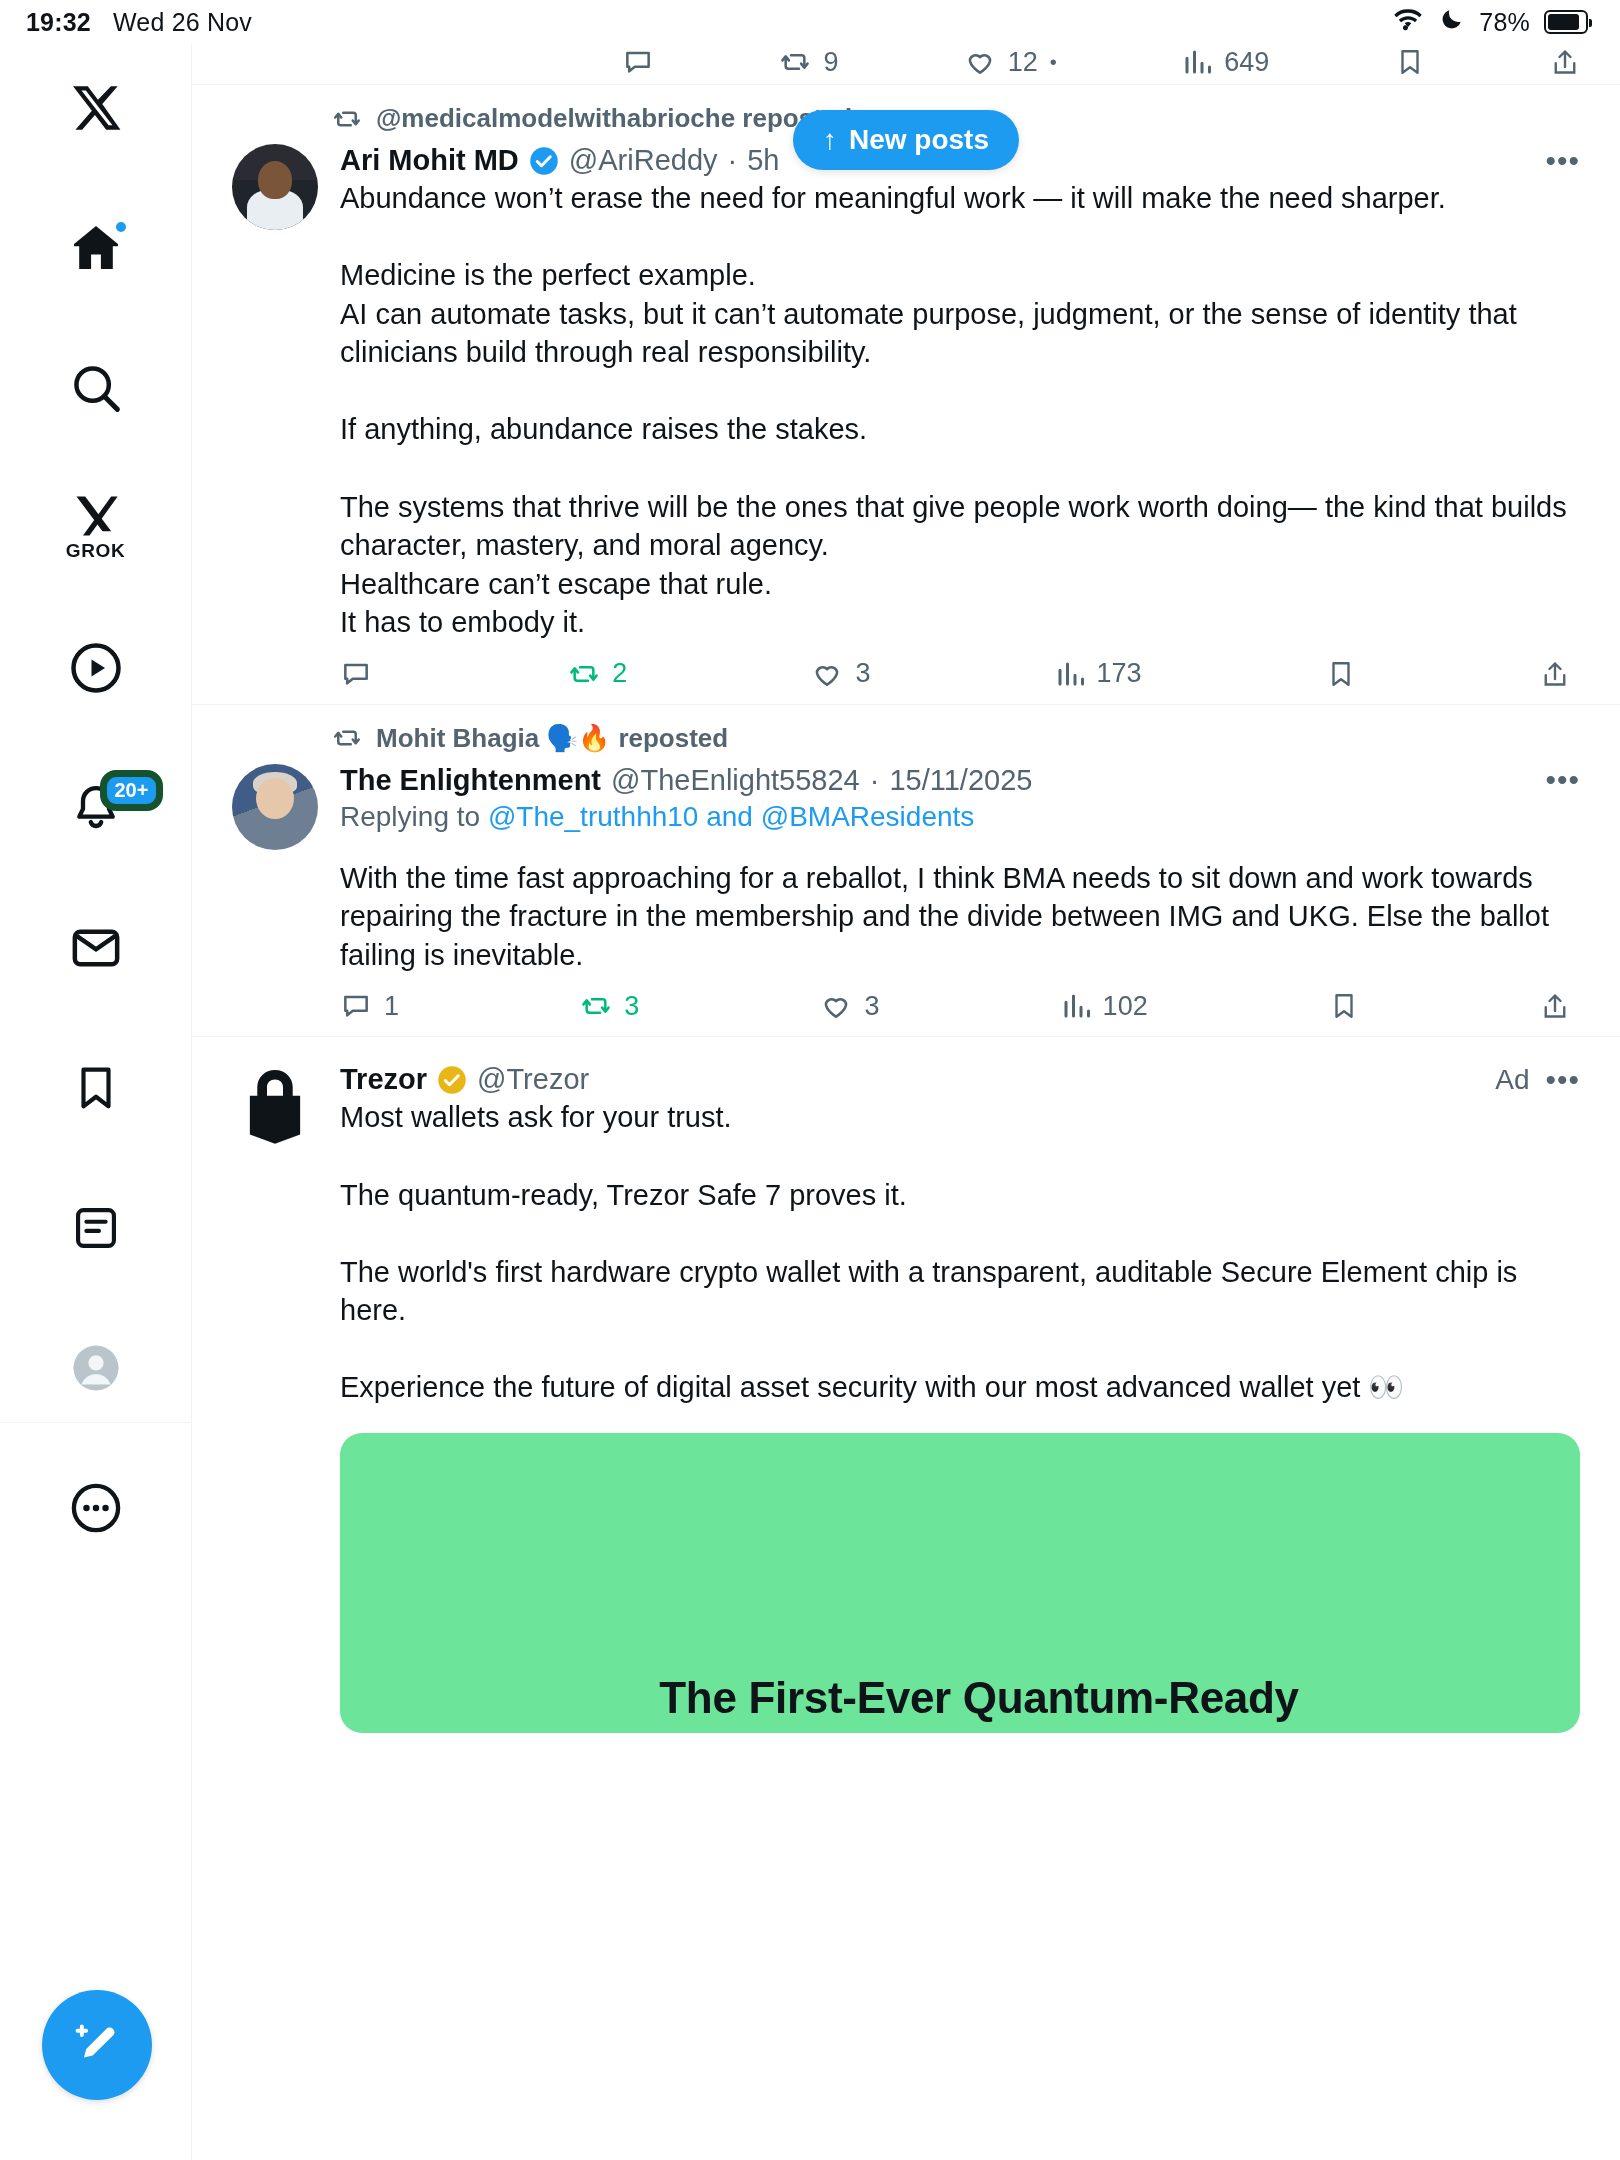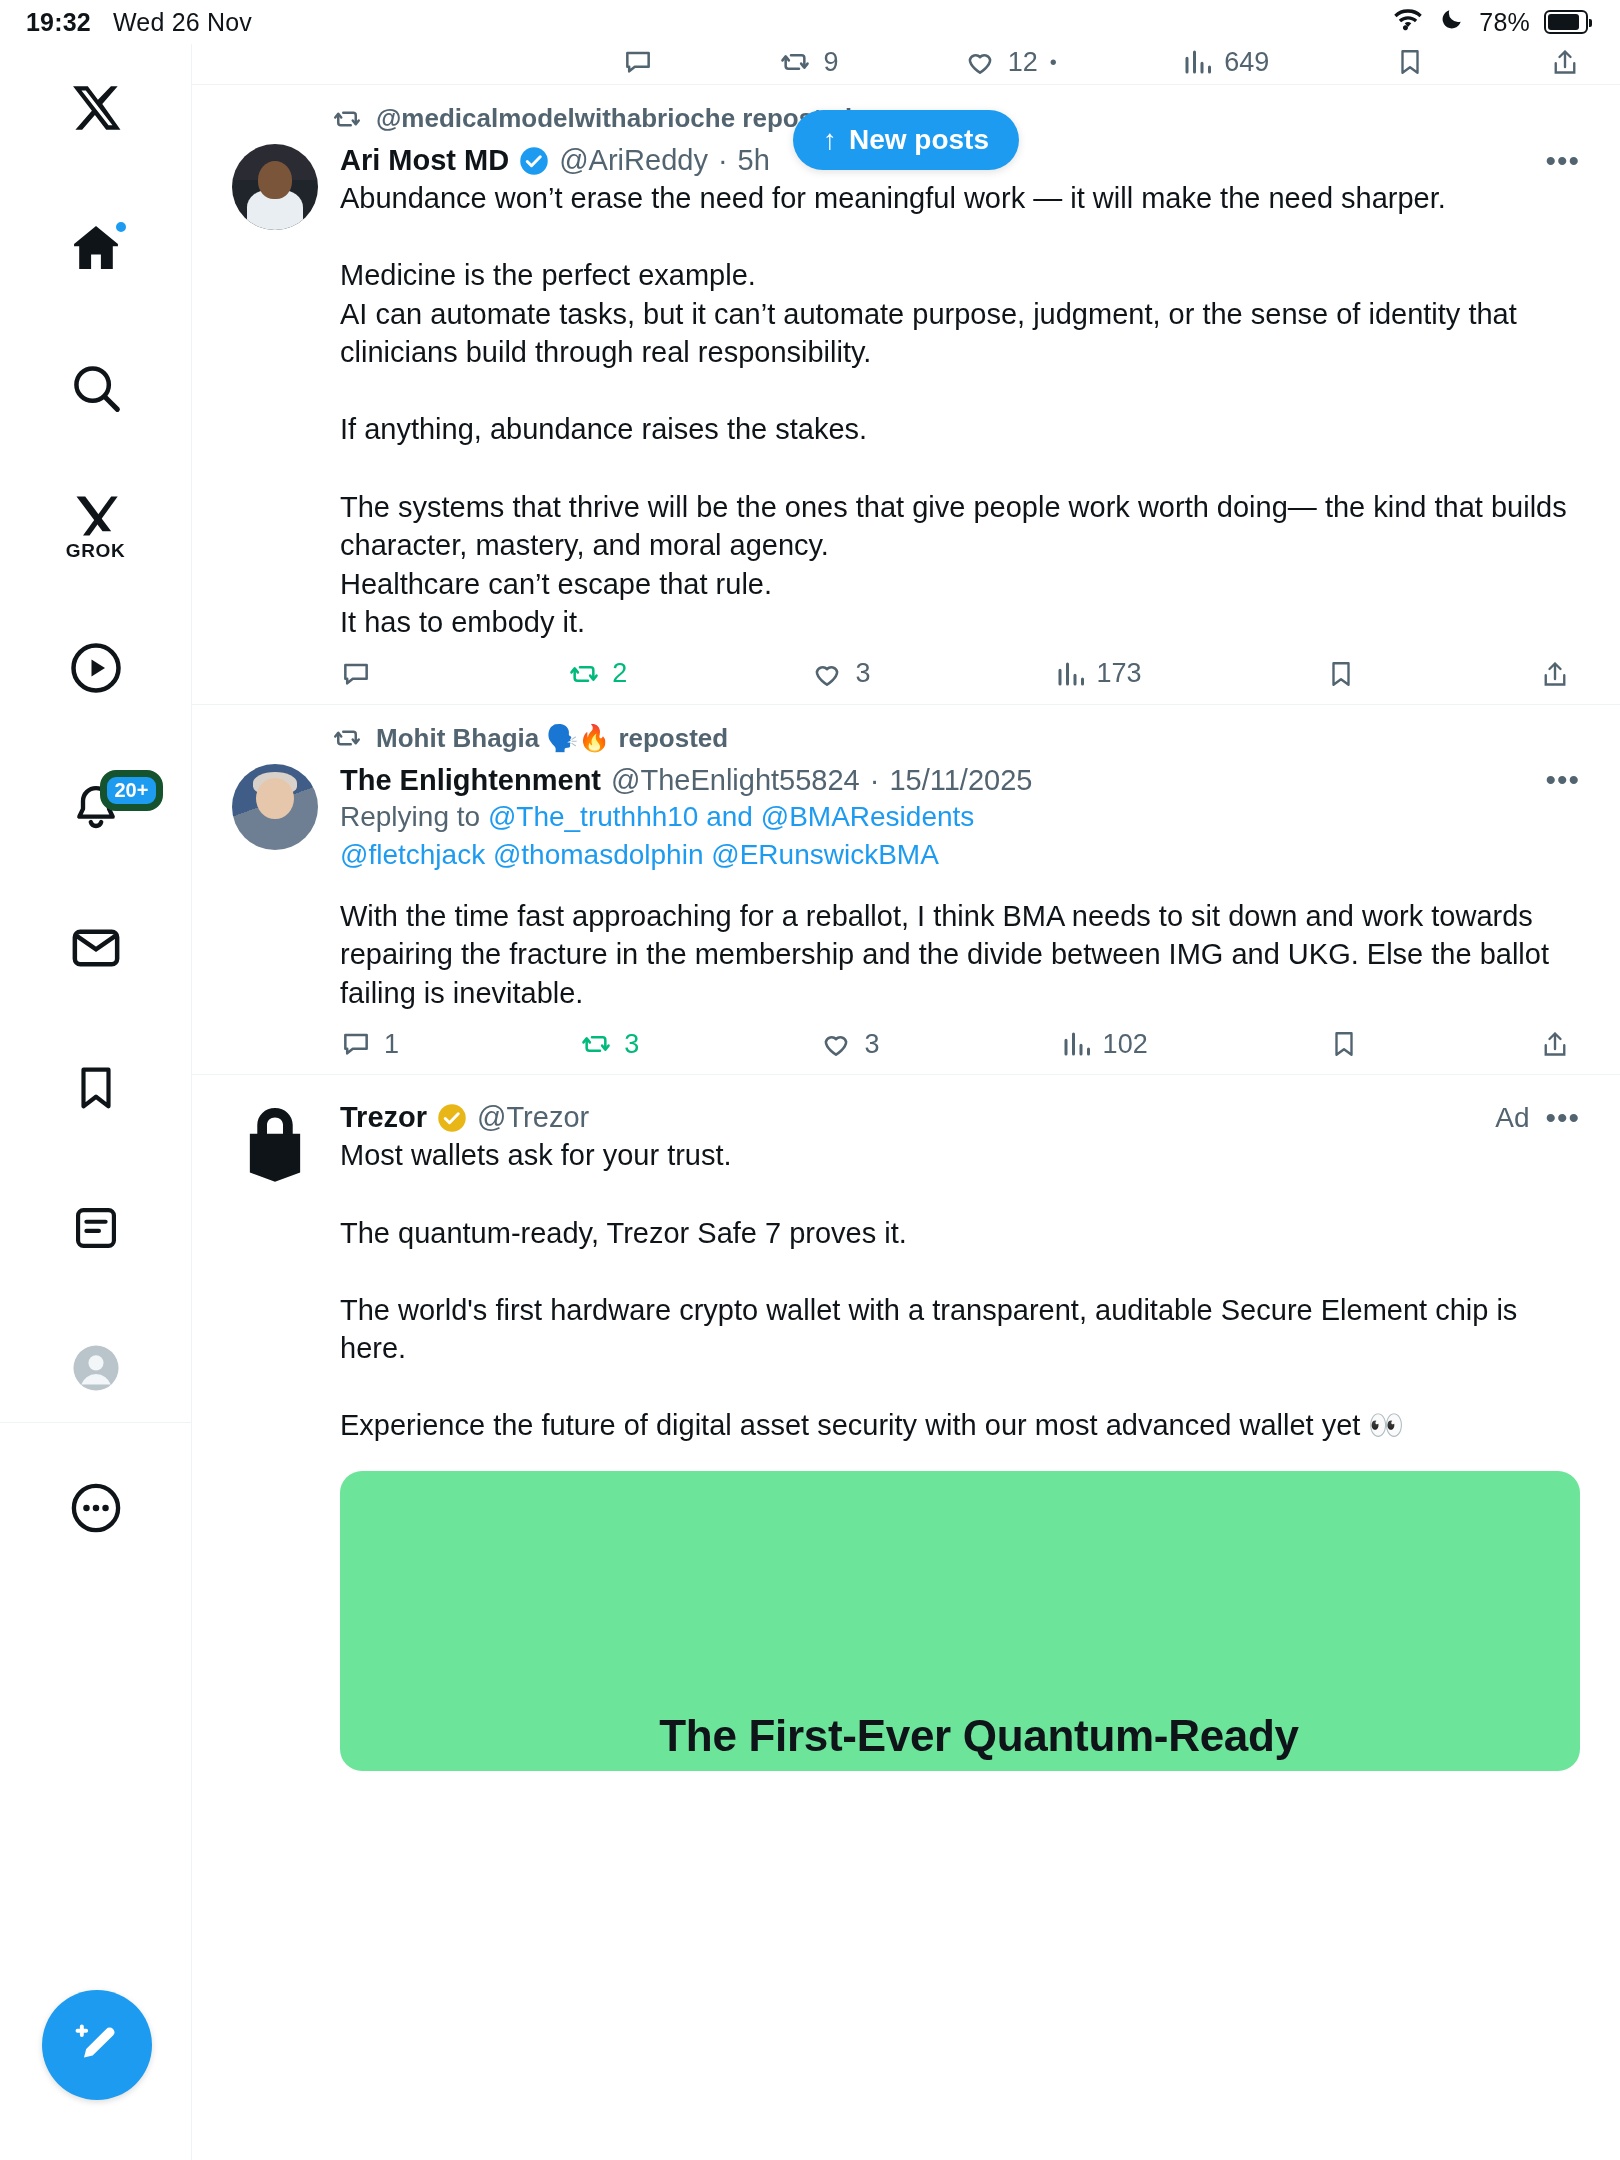--- a/index.html
+++ b/index.html
@@ -500,21 +500,21 @@
             </span>
             <span>@medicalmodelwithabrioche reposted</span>
           </div>
 
           <div class="post-main">
             <div class="avatar photo1">
                 <span class="face"></span>
               </div>
             <div class="post-body">
               <div class="name-row">
-                <span class="dname">Ari Most MD</span>
+                <span class="dname">Ari Mohit MD</span>
                 <span class="verified">
                   <svg width="30" height="30" viewBox="0 0 24 24">
                       <circle cx="12" cy="12" r="11" fill="#1d9bf0"></circle>
                       <path d="M6.6 12.4l3.4 3.4 7-7.2" fill="none" stroke="#fff" stroke-width="2.4" stroke-linecap="round" stroke-linejoin="round"></path>
                     </svg>
                 </span>
                 <span class="handle">@AriReddy</span>
                 <span class="dot-sep">·</span>
                 <span class="time">5h</span>
                 <span class="more-dots">•••</span>
@@ -603,21 +603,20 @@
               <div class="name-row">
                 <span class="dname">The Enlightenment</span>
                 <span class="handle">@TheEnlight55824</span>
                 <span class="dot-sep">·</span>
                 <span class="time">15/11/2025</span>
                 <span class="more-dots">•••</span>
               </div>
               <div class="replying">
                 <span>Replying to </span><span class="link">@The_truthhh10 and @BMAResidents</span>
               </div>
-              <div class="mentions-line">@fletchjack @thomasdolphin @ERunswickBMA</div>
               <div class="text" style="margin-top:26px;">With the time fast approaching for a reballot, I think BMA needs to sit down and work towards repairing the fracture in the membership and the divide between IMG and UKG. Else the ballot failing is inevitable.</div>
 
               <div class="actions">
                 <span class="act">
                   <svg width="32" height="32" viewBox="0 0 24 24">
                       <path d="M4 5.2h16v10.4H9.6L5.4 19v-3.4H4V5.2z" fill="none" stroke="#536471" stroke-width="1.9" stroke-linejoin="round"></path>
                     </svg>
                   <span>1</span>
                 </span>
                 <span class="act-sp"></span>

